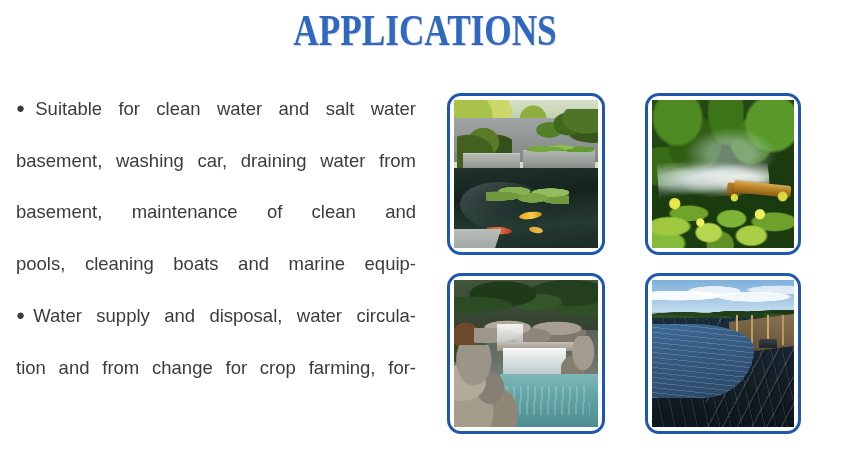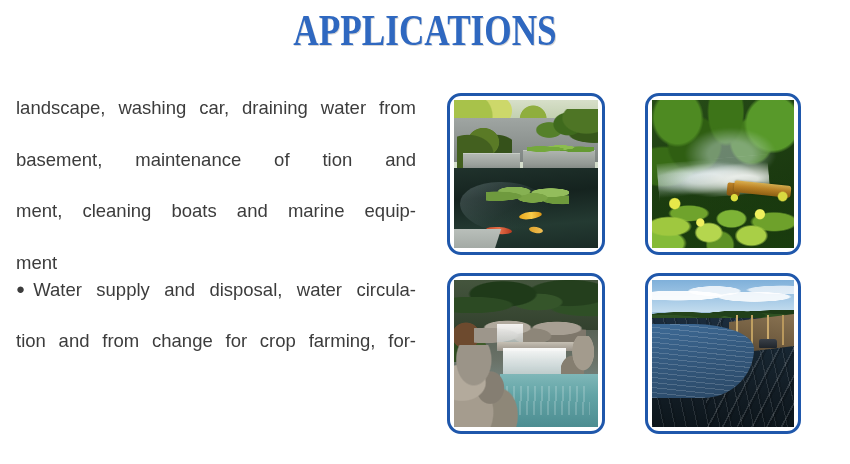--- a/index.html
+++ b/index.html
@@ -395,24 +395,24 @@
       repeating-linear-gradient(6deg, rgba(255,255,255,0.16) 0 1px, transparent 1px 5px);
     border-radius: inherit;
   }
 </style>
 </head>
 <body>
 
 <div id="page-title">APPLICATIONS</div>
 
 <div id="features">
-  <span class="feature-line"><span>landscape, washing car, draining water from</span></span>
-  <span class="feature-line"><span>basement, maintenance of tion and</span></span>
-  <span class="feature-line"><span>ment, cleaning boats and marine equip-</span></span>
-  <span class="feature-line last-line"><span>ment</span></span>
+  <span class="feature-line"><span class="bullet">●</span><span>Suitable for clean water and salt water</span></span>
+  <span class="feature-line"><span>basement, washing car, draining water from</span></span>
+  <span class="feature-line"><span>basement, maintenance of clean and</span></span>
+  <span class="feature-line"><span>pools, cleaning boats and marine equip-</span></span>
   <span class="feature-line"><span class="bullet">●</span><span>Water supply and disposal, water circula-</span></span>
   <span class="feature-line"><span>tion and from change for crop farming, for-</span></span>
 
 </div>
 
 <div class="photo-frame" id="frame-pond">
   <div class="photo pond">
     <div class="sky-greens"></div>
     <div class="wall-back"></div>
     <div class="shrub-left"></div>

